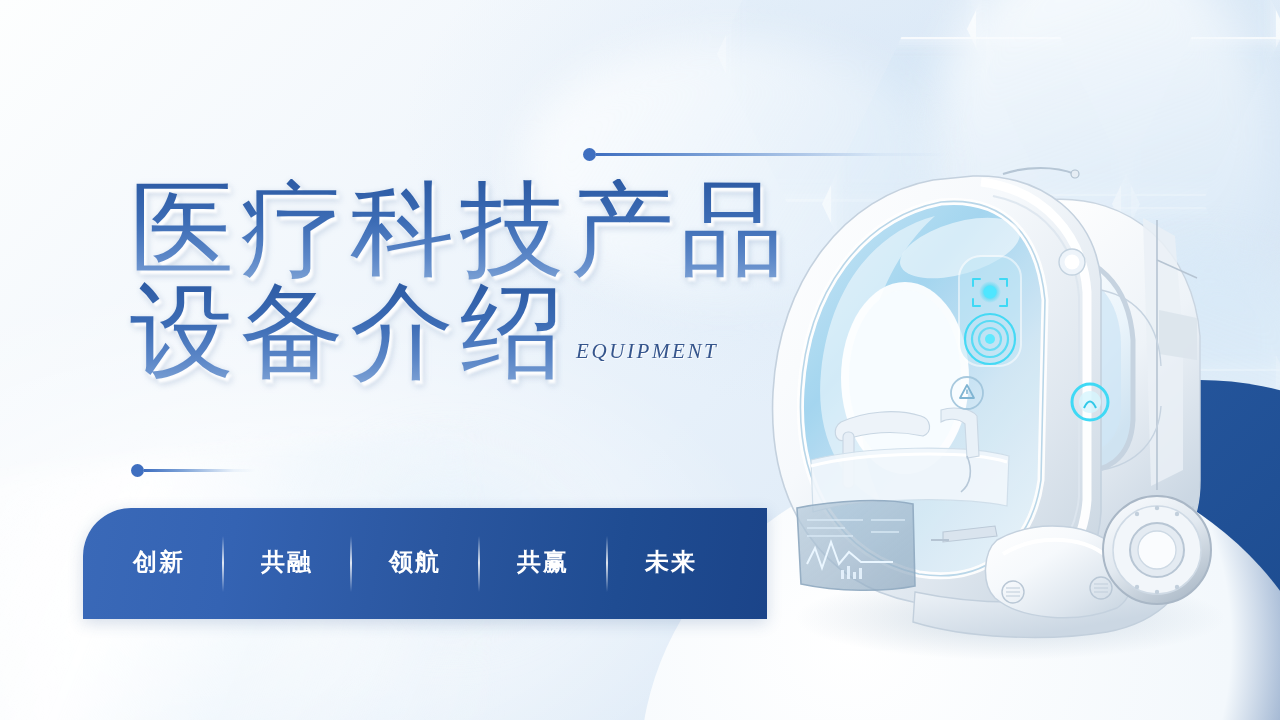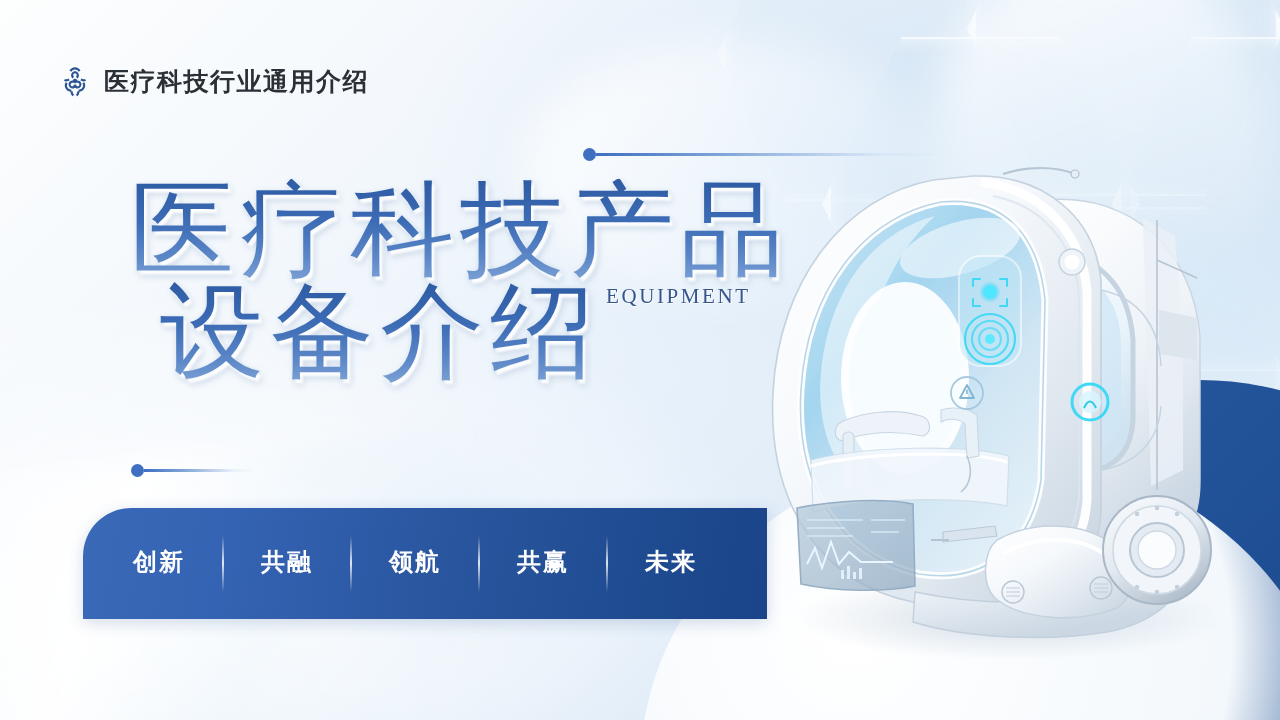--- a/index.html
+++ b/index.html
@@ -154,31 +154,32 @@
     background: linear-gradient(180deg, #2d5ba4 0%, #3c6cb5 42%, #5d88c8 78%, #7ba0d4 100%);
     -webkit-background-clip: text;
     background-clip: text;
     color: transparent;
     -webkit-text-fill-color: transparent;
     filter: drop-shadow(3px 4px 1px rgba(255,255,255,.95)) drop-shadow(1px 2px 3px rgba(120,150,190,.35));
     white-space: nowrap;
   }
   .title-row2 {
     display: flex;
+    align-items: flex-end;
     gap: 6px;
-    margin-left: 30px;
   }
   .subtitle-en {
     font-family: "Liberation Serif", "DejaVu Serif", serif;
     color: #35558c;
     font-size: 21px;
     line-height: 1.45;
     letter-spacing: 2.6px;
     padding-bottom: 16px;
     white-space: nowrap;
+    font-style: italic;
   }
   .subtitle-en div { text-shadow: 1px 1px 0 rgba(255,255,255,.8); }
 
   
   .ribbon {
     position: absolute;
     left: 83px;
     top: 508px;
     width: 684px;
     height: 111px;
@@ -240,40 +241,20 @@
   <div class="wisp w1"></div>
   <div class="wisp w2"></div>
   <div class="wisp w3"></div>
   <div class="wisp w5"></div>
   <div class="wisp w4"></div>
   <div class="sweep"></div>
 
   <div class="corner-swoosh"></div>
   <div class="corner-arc"></div>
 
-  <div class="header">
-    <span>
-      <svg class="biohazard-icon" viewBox="0 0 64 64" aria-hidden="true">
-        <g fill="#2B5494">
-          <path d="M32 6c-4.6 0-8.4 2.6-10.4 6.4l3.6 2.1C26.6 11.9 29.1 10.2 32 10.2s5.4 1.7 6.8 4.3l3.6-2.1C40.4 8.6 36.6 6 32 6z"></path>
-          <path d="M32 13.6c-4.1 0-7.4 3.3-7.4 7.4 0 2.6 1.3 4.9 3.3 6.2l2.2-3.6c-.9-.6-1.5-1.6-1.5-2.7 0-1.9 1.5-3.4 3.4-3.4s3.4 1.5 3.4 3.4c0 1.1-.6 2.1-1.5 2.7l2.2 3.6c2-1.3 3.3-3.6 3.3-6.2 0-4.1-3.3-7.4-7.4-7.4z"></path>
-          <path d="M14.4 46.3c2.3 4 6.5 6.2 10.8 6.1l-.1-4.2c-2.9.1-5.7-1.3-7.2-3.9-1.4-2.5-1.3-5.5.1-7.9l-3.6-2.1c-2.2 3.7-2.3 8.3 0 12z"></path>
-          <path d="M21 42.4c2 3.5 6.6 4.7 10.1 2.7 2.2-1.3 3.5-3.6 3.6-6l-4.2-.1c-.1 1.1-.7 2.1-1.6 2.6-1.6.9-3.8.3-4.7-1.3-.9-1.6-.3-3.8 1.3-4.7.9-.5 2-.6 2.9-.2l1.9-3.7c-2.1-1-4.7-.9-6.9.4-3.5 2-4.7 6.6-2.4 10.3z"></path>
-          <path d="M49.6 46.3c-2.3 4-6.5 6.2-10.8 6.1l.1-4.2c2.9.1 5.7-1.3 7.2-3.9 1.4-2.5 1.3-5.5-.1-7.9l3.6-2.1c2.2 3.7 2.3 8.3 0 12z"></path>
-          <path d="M43 42.4c-2 3.5-6.6 4.7-10.1 2.7-2.2-1.3-3.5-3.6-3.6-6l4.2-.1c.1 1.1.7 2.1 1.6 2.6 1.6.9 3.8.3 4.7-1.3.9-1.6.3-3.8-1.3-4.7-.9-.5-2-.6-2.9-.2l-1.9-3.7c2.1-1 4.7-.9 6.9.4 3.5 2 4.7 6.6 2.4 10.3z"></path>
-          <circle cx="32" cy="32" r="4.1"></circle>
-          <path d="M20 27.5c-2.3 1.3-4.9 1.4-7 .5l-1.7 3.8c3.3 1.4 7.2 1.2 10.5-.6z"></path>
-          <path d="M44 27.5c2.3 1.3 4.9 1.4 7 .5l1.7 3.8c-3.3 1.4-7.2 1.2-10.5-.6z"></path>
-          <path d="M27.6 51.4c0 2.7 1 5 2.7 6.5l-2.8 3c-2.6-2.3-4.1-5.8-4.1-9.5z"></path>
-          <path d="M36.4 51.4c0 2.7-1 5-2.7 6.5l2.8 3c2.6-2.3 4.1-5.8 4.1-9.5z"></path>
-        </g>
-      </svg>
-    </span>
-    <span class="header-title">医疗科技行业通用介绍</span>
-  </div>
 
   <div class="dotline top">
     <span class="dot"></span>
     <span class="bar"></span>
   </div>
   <div class="dotline low">
     <span class="dot"></span>
     <span class="bar"></span>
   </div>
 

